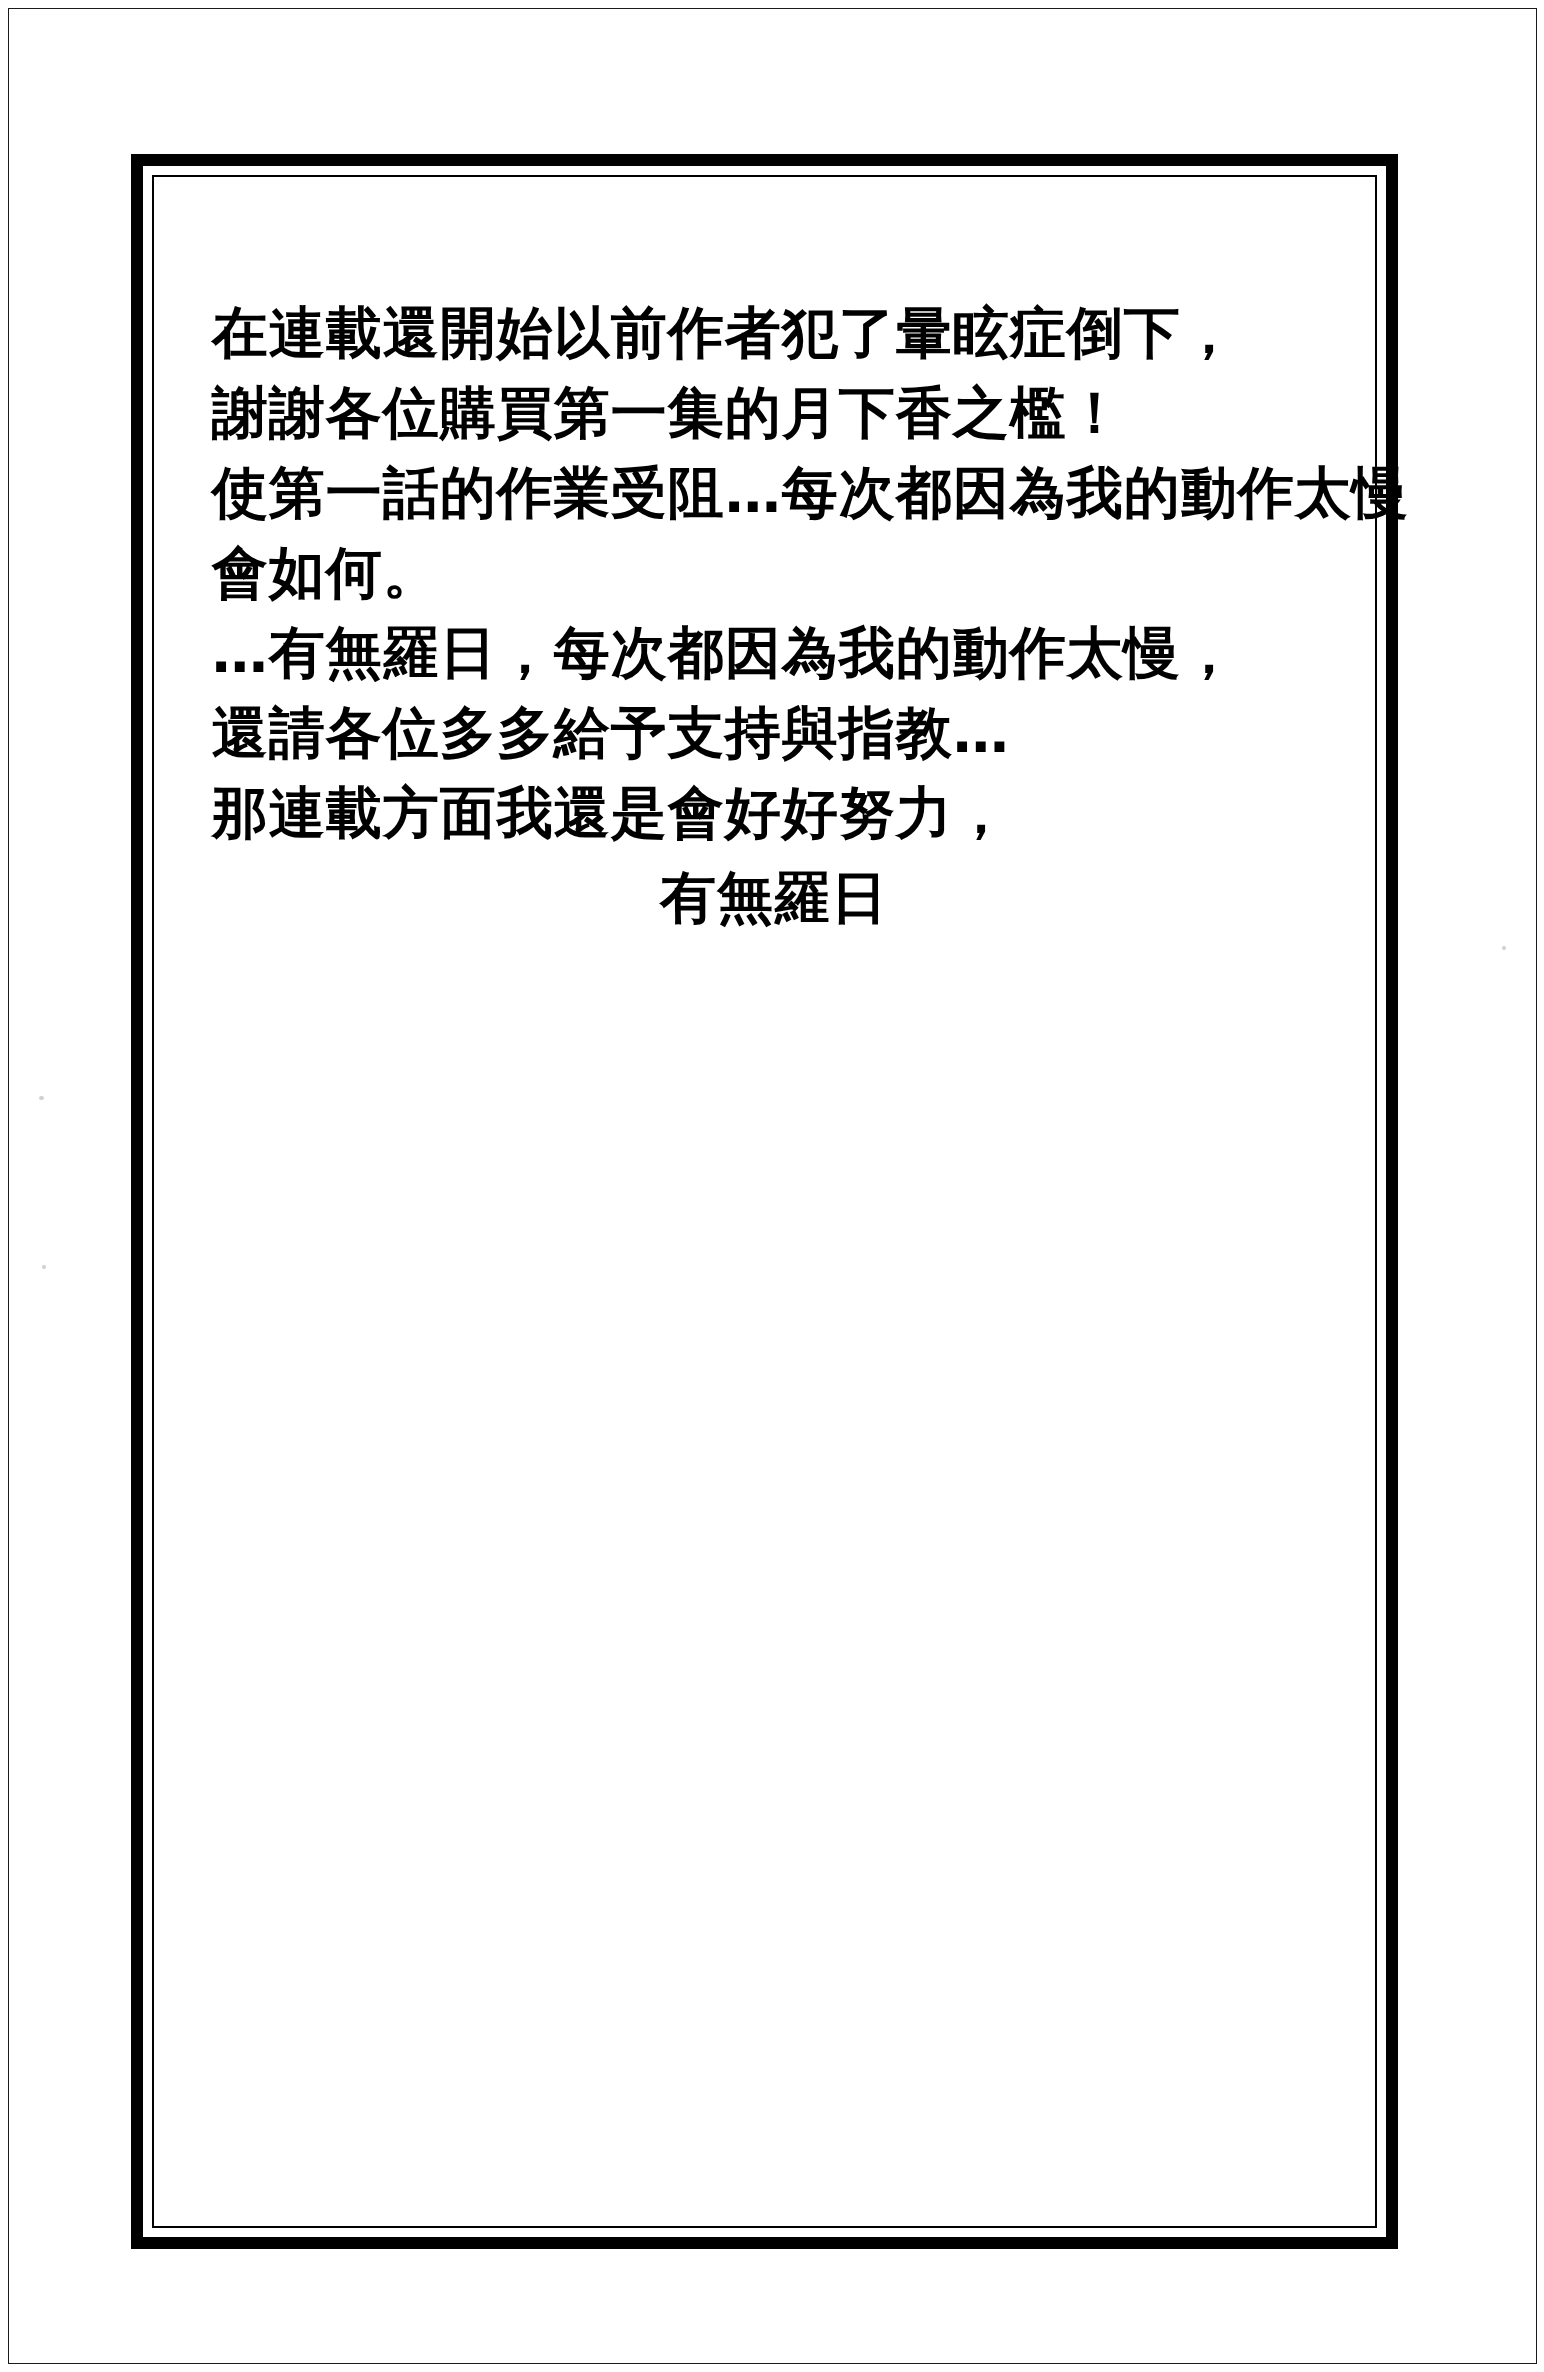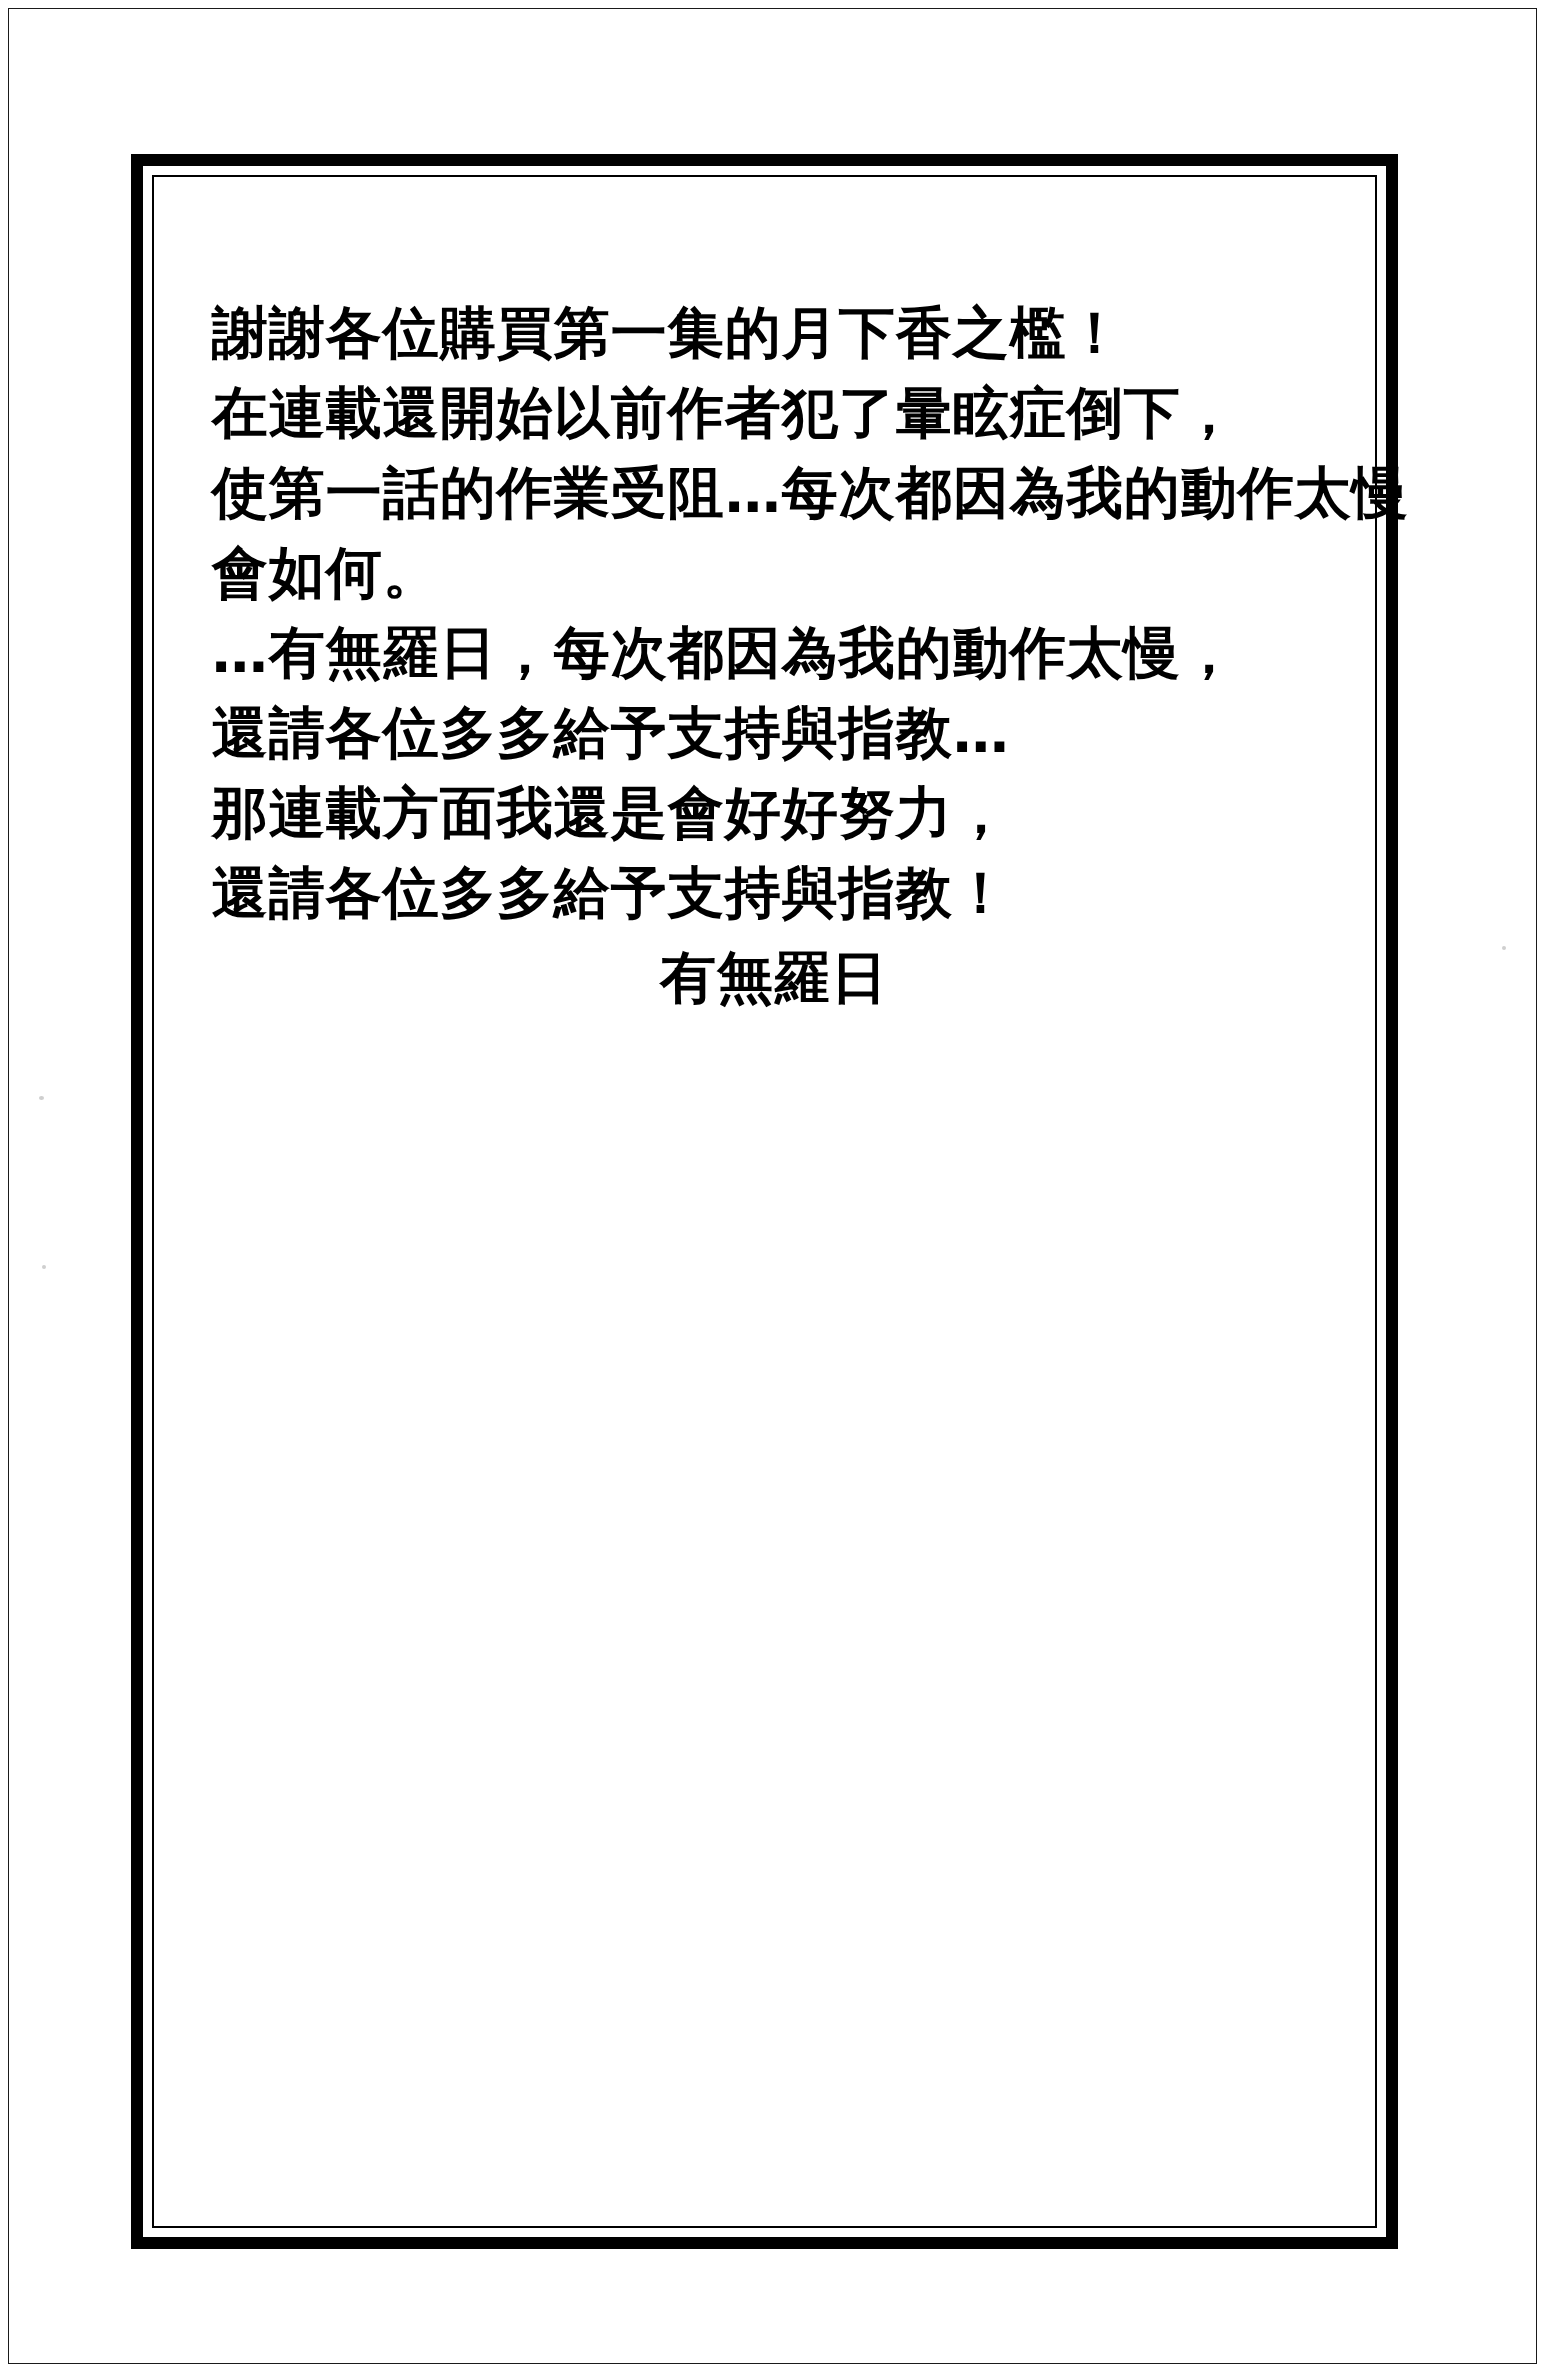--- a/index.html
+++ b/index.html
@@ -95,28 +95,27 @@
   <div class="scan-edge"></div>
 
   <span class="speckle" style="left:39px;  top:1096px; width:4.8px;  height:3.9px;"></span>
   <span class="speckle" style="left:42px;  top:1265px; width:3.9px;  height:3.9px;"></span>
   <span class="speckle" style="left:1502px;top:946px;  width:3.9px;  height:3.9px;"></span>
 
   <div class="frame-outer">
     <div class="frame-inner">
 
       <div class="afterword">
+        <div class="afterword-line">在連載還開始以前作者犯了暈眩症倒下，</div>
         <div class="afterword-line">謝謝各位購買第一集的月下香之檻！</div>
-        <div class="afterword-line">在連載還開始以前作者犯了暈眩症倒下，</div>
         <div class="afterword-line">使第一話的作業受阻…每次都因為我的動作太慢</div>
         <div class="afterword-line">會如何。</div>
         <div class="afterword-line">…有無羅日，每次都因為我的動作太慢，</div>
         <div class="afterword-line">還請各位多多給予支持與指教…</div>
         <div class="afterword-line">那連載方面我還是會好好努力，</div>
-        <div class="afterword-line">還請各位多多給予支持與指教！</div>
         <div class="afterword-line signature">有無羅日</div>
       </div>
 
     </div>
   </div>
 
 </div>
 
 
 </body></html>

